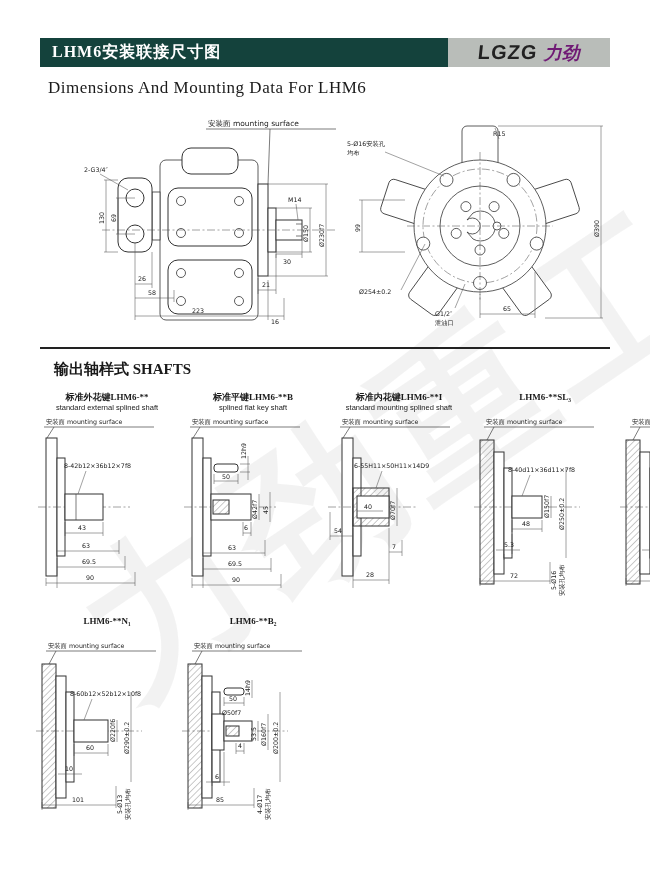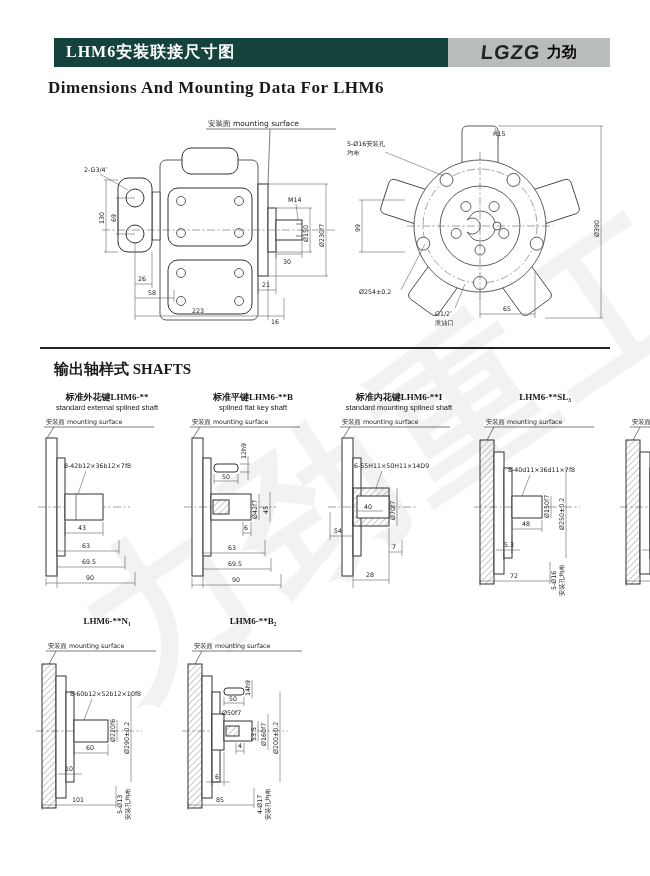--- a/index.html
+++ b/index.html
@@ -6,25 +6,25 @@
   #page{position:relative;width:650px;height:876px;background:#fff;overflow:hidden;
         font-family:"Liberation Sans","DejaVu Sans",sans-serif;color:#1a1a1a;}
   
   #wm{position:absolute;left:40px;top:560px;font-size:165px;font-weight:bold;
       color:#c9c9c9;opacity:.22;transform:rotate(-34deg);transform-origin:left top;
       white-space:nowrap;letter-spacing:12px;z-index:0;pointer-events:none;}
   
   .hdr{position:absolute;left:40px;top:38px;width:570px;height:29px;display:flex;z-index:2;}
   .hdr-bar{flex:1;background:#14423c;color:#fff;display:flex;align-items:center;
            padding-left:12px;font-size:16px;font-weight:bold;
-           font-family:"Liberation Serif","DejaVu Serif",serif;letter-spacing:1px;margin-left:14px;}
+           font-family:"Liberation Serif","DejaVu Serif",serif;letter-spacing:1px;}
   .hdr-logo{width:162px;background:#b9bdb9;display:flex;align-items:center;justify-content:center;gap:6px;}
   .logo-main{font-size:20px;font-weight:bold;color:#222;transform:skewX(-6deg);letter-spacing:1px;}
-  .logo-cn{font-size:15px;font-weight:bold;color:#000000;}
-  .page-title{position:absolute;left:48px;top:78px;font-size:17px;font-weight:bold;z-index:2;
+  .logo-cn{font-size:18px;font-weight:bold;font-style:italic;color:#701a75;}
+  .page-title{position:absolute;left:48px;top:78px;font-size:17px;font-weight:normal;z-index:2;
               font-family:"Liberation Serif","DejaVu Serif",serif;letter-spacing:.5px;}
   
   .views{position:absolute;left:40px;top:112px;width:575px;height:228px;z-index:2;display:flex;}
   .divider{position:absolute;left:40px;top:347px;width:570px;border-top:2px solid #222;z-index:2;}
   .section-title{position:absolute;left:48px;top:360px;font-size:15px;font-weight:bold;z-index:2;
                  font-family:"Liberation Serif","DejaVu Serif",serif;margin-left:6px;}
   
   .shaft-grid{position:absolute;left:34px;top:392px;width:584px;z-index:2;
               display:grid;grid-template-columns:repeat(6,1fr);grid-row-gap:8px;}
   .shaft-cell{width:146px;height:216px;}

